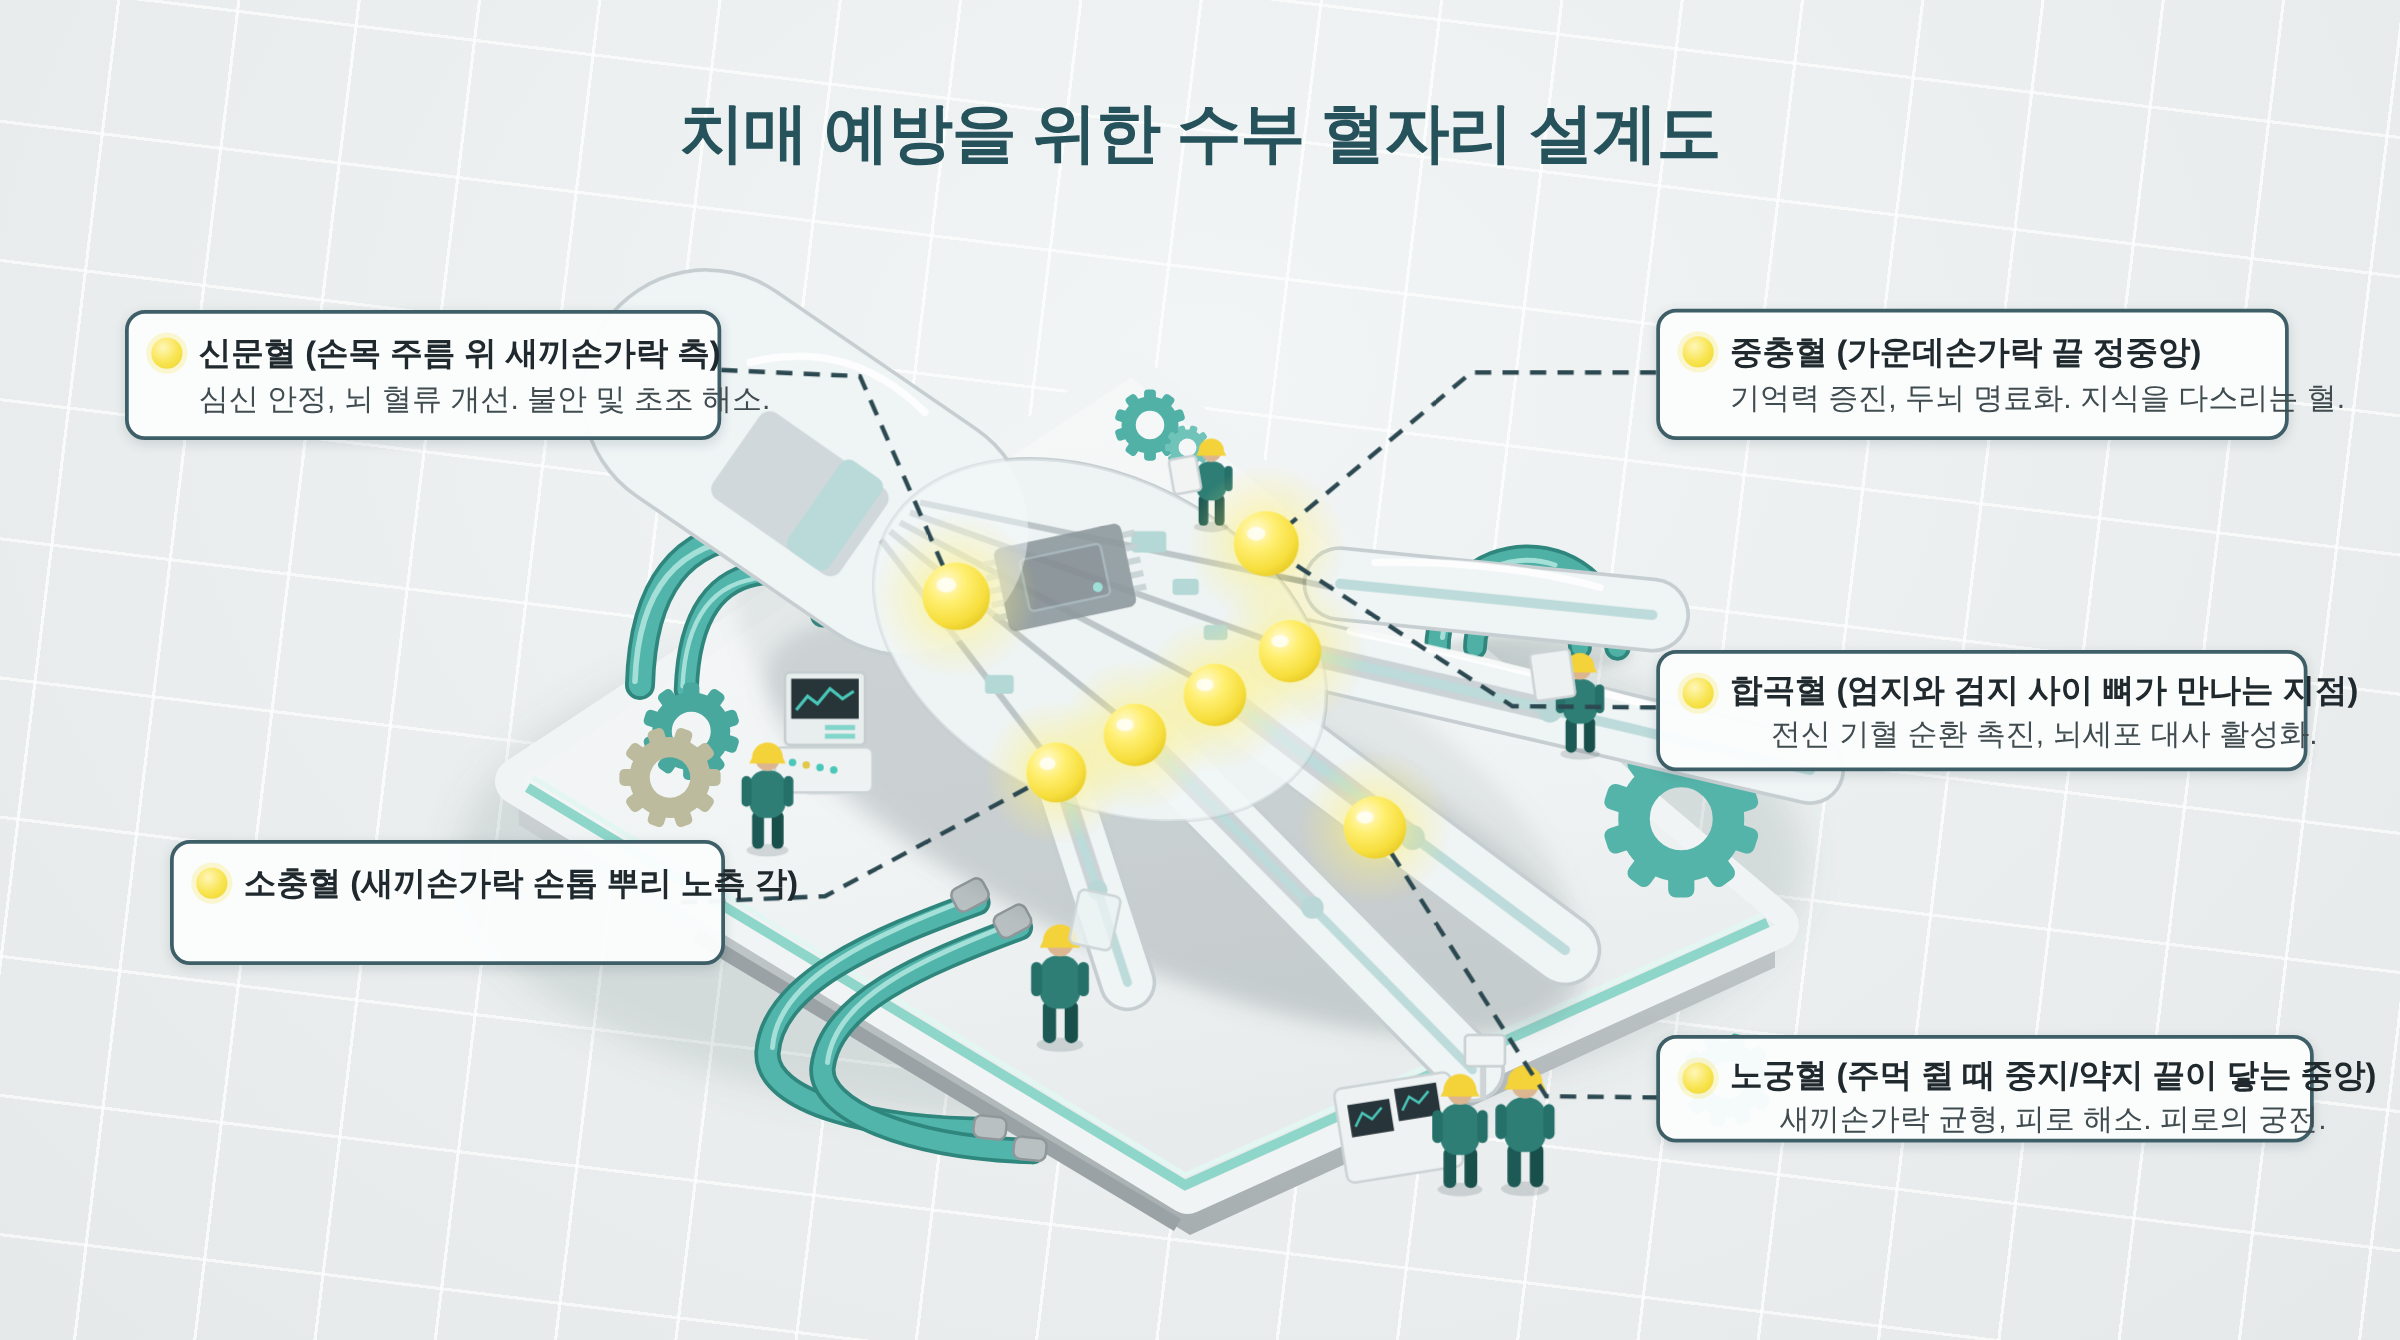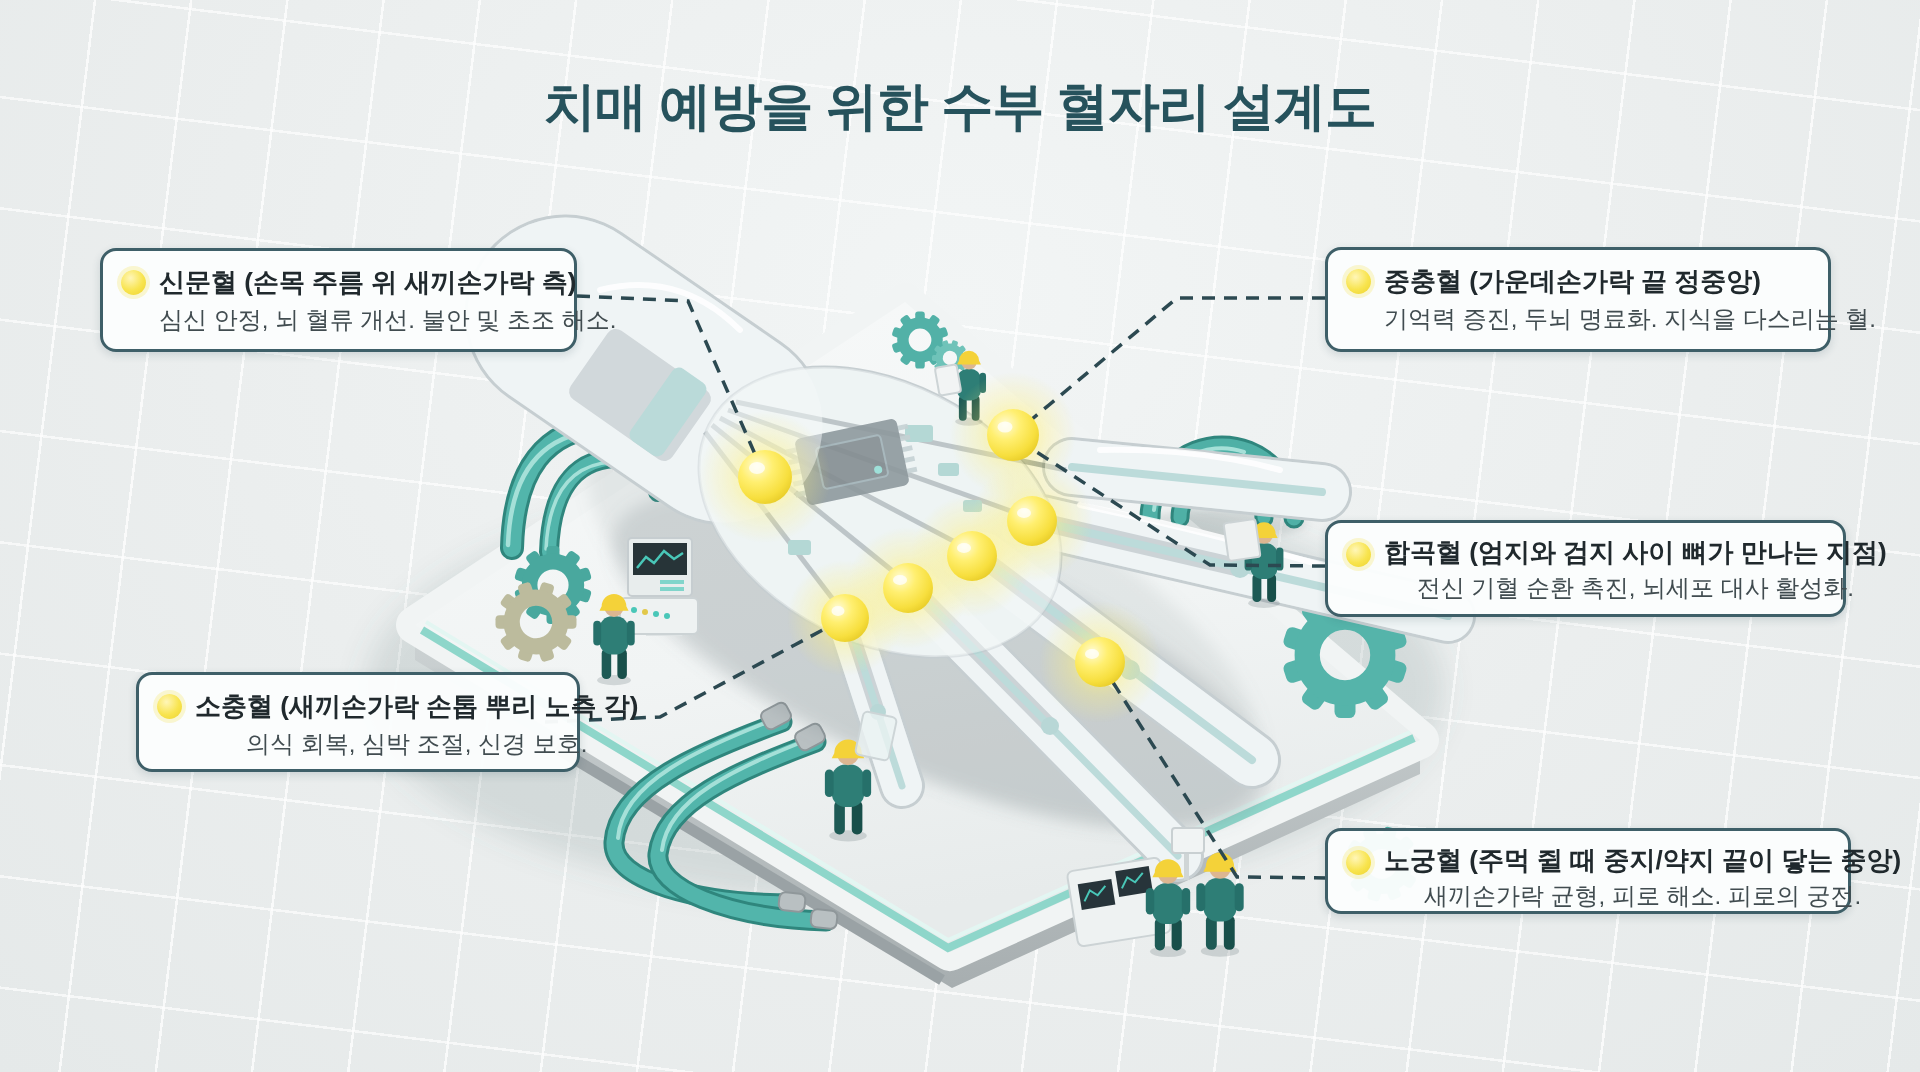--- a/index.html
+++ b/index.html
@@ -355,21 +355,20 @@
     <span class="c-text">
       <span class="c-title">합곡혈 (엄지와 검지 사이 뼈가 만나는 지점)</span>
       <span class="c-desc">전신 기혈 순환 촉진, 뇌세포 대사 활성화.</span>
     </span>
   </div>
 
   <div class="callout" id="co-4">
     <span class="bullet"></span>
     <span class="c-text">
       <span class="c-title">소충혈 (새끼손가락 손톱 뿌리 노측 각)</span>
-      <span class="c-desc">의식 회복, 심박 조절, 신경 보호.</span>
     </span>
   </div>
 
   <div class="callout" id="co-5">
     <span class="bullet"></span>
     <span class="c-text">
       <span class="c-title">노궁혈 (주먹 쥘 때 중지/약지 끝이 닿는 중앙)</span>
       <span class="c-desc">새끼손가락 균형, 피로 해소. 피로의 궁전.</span>
     </span>
   </div>

